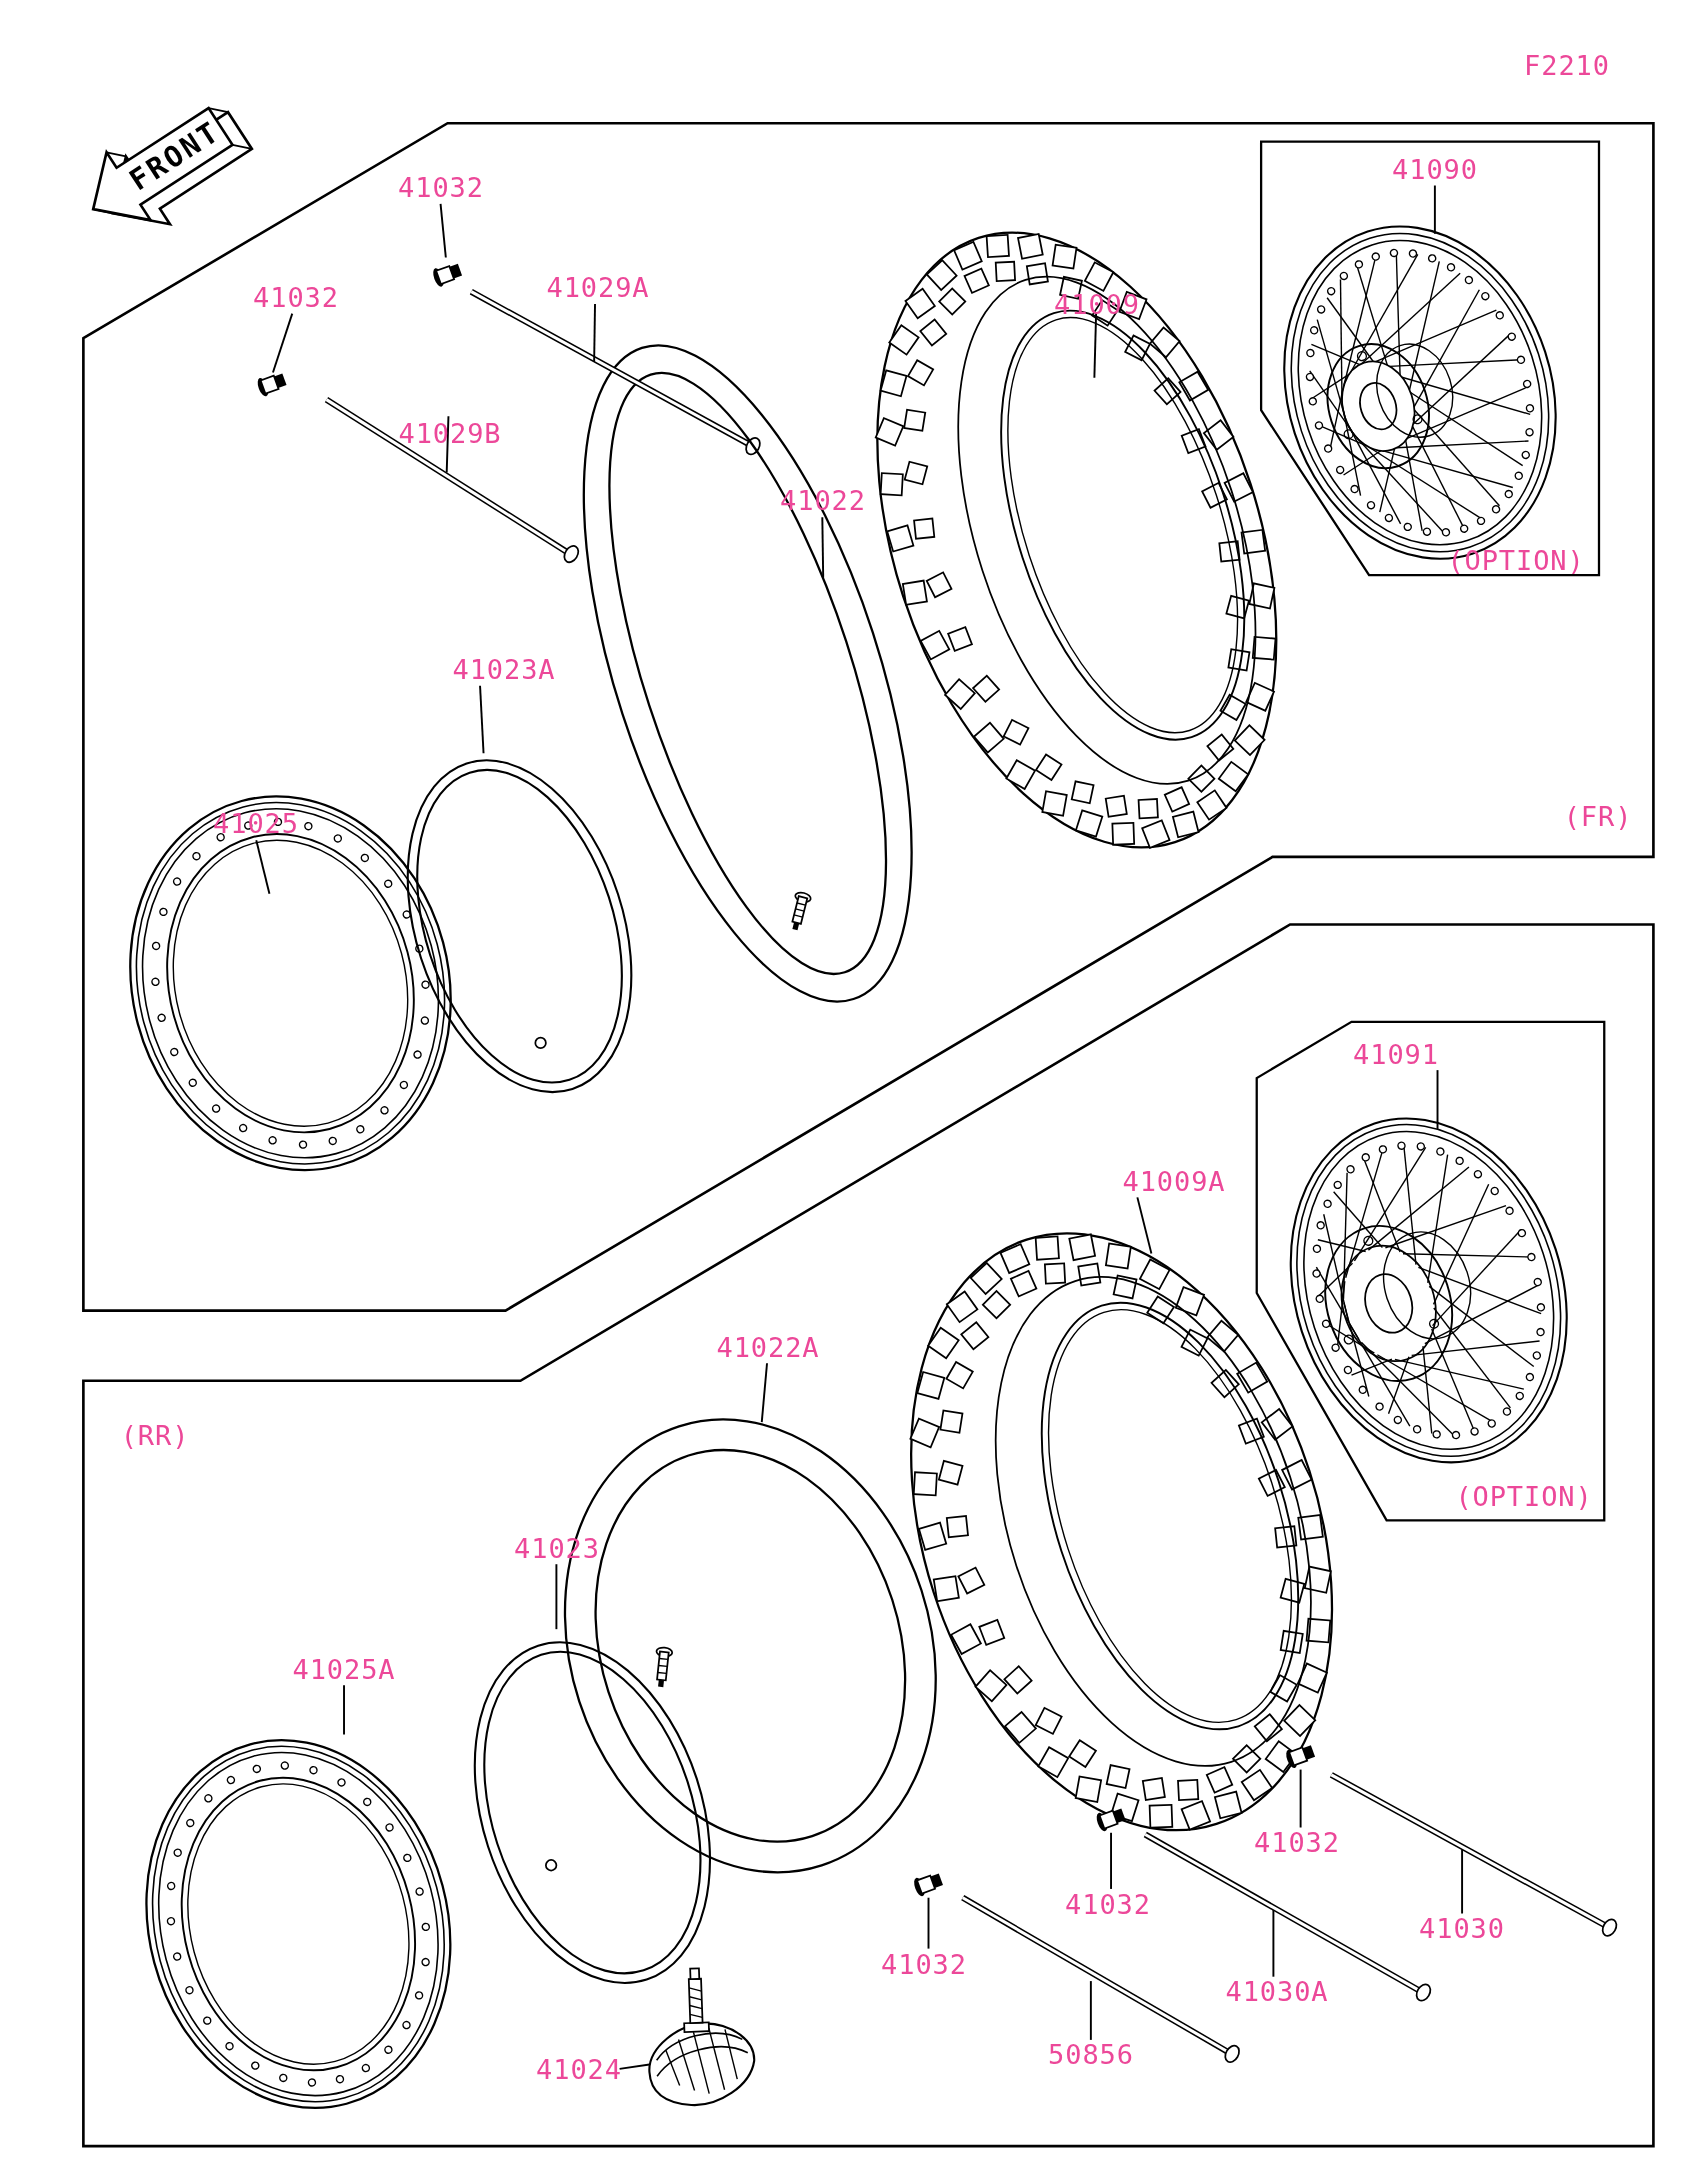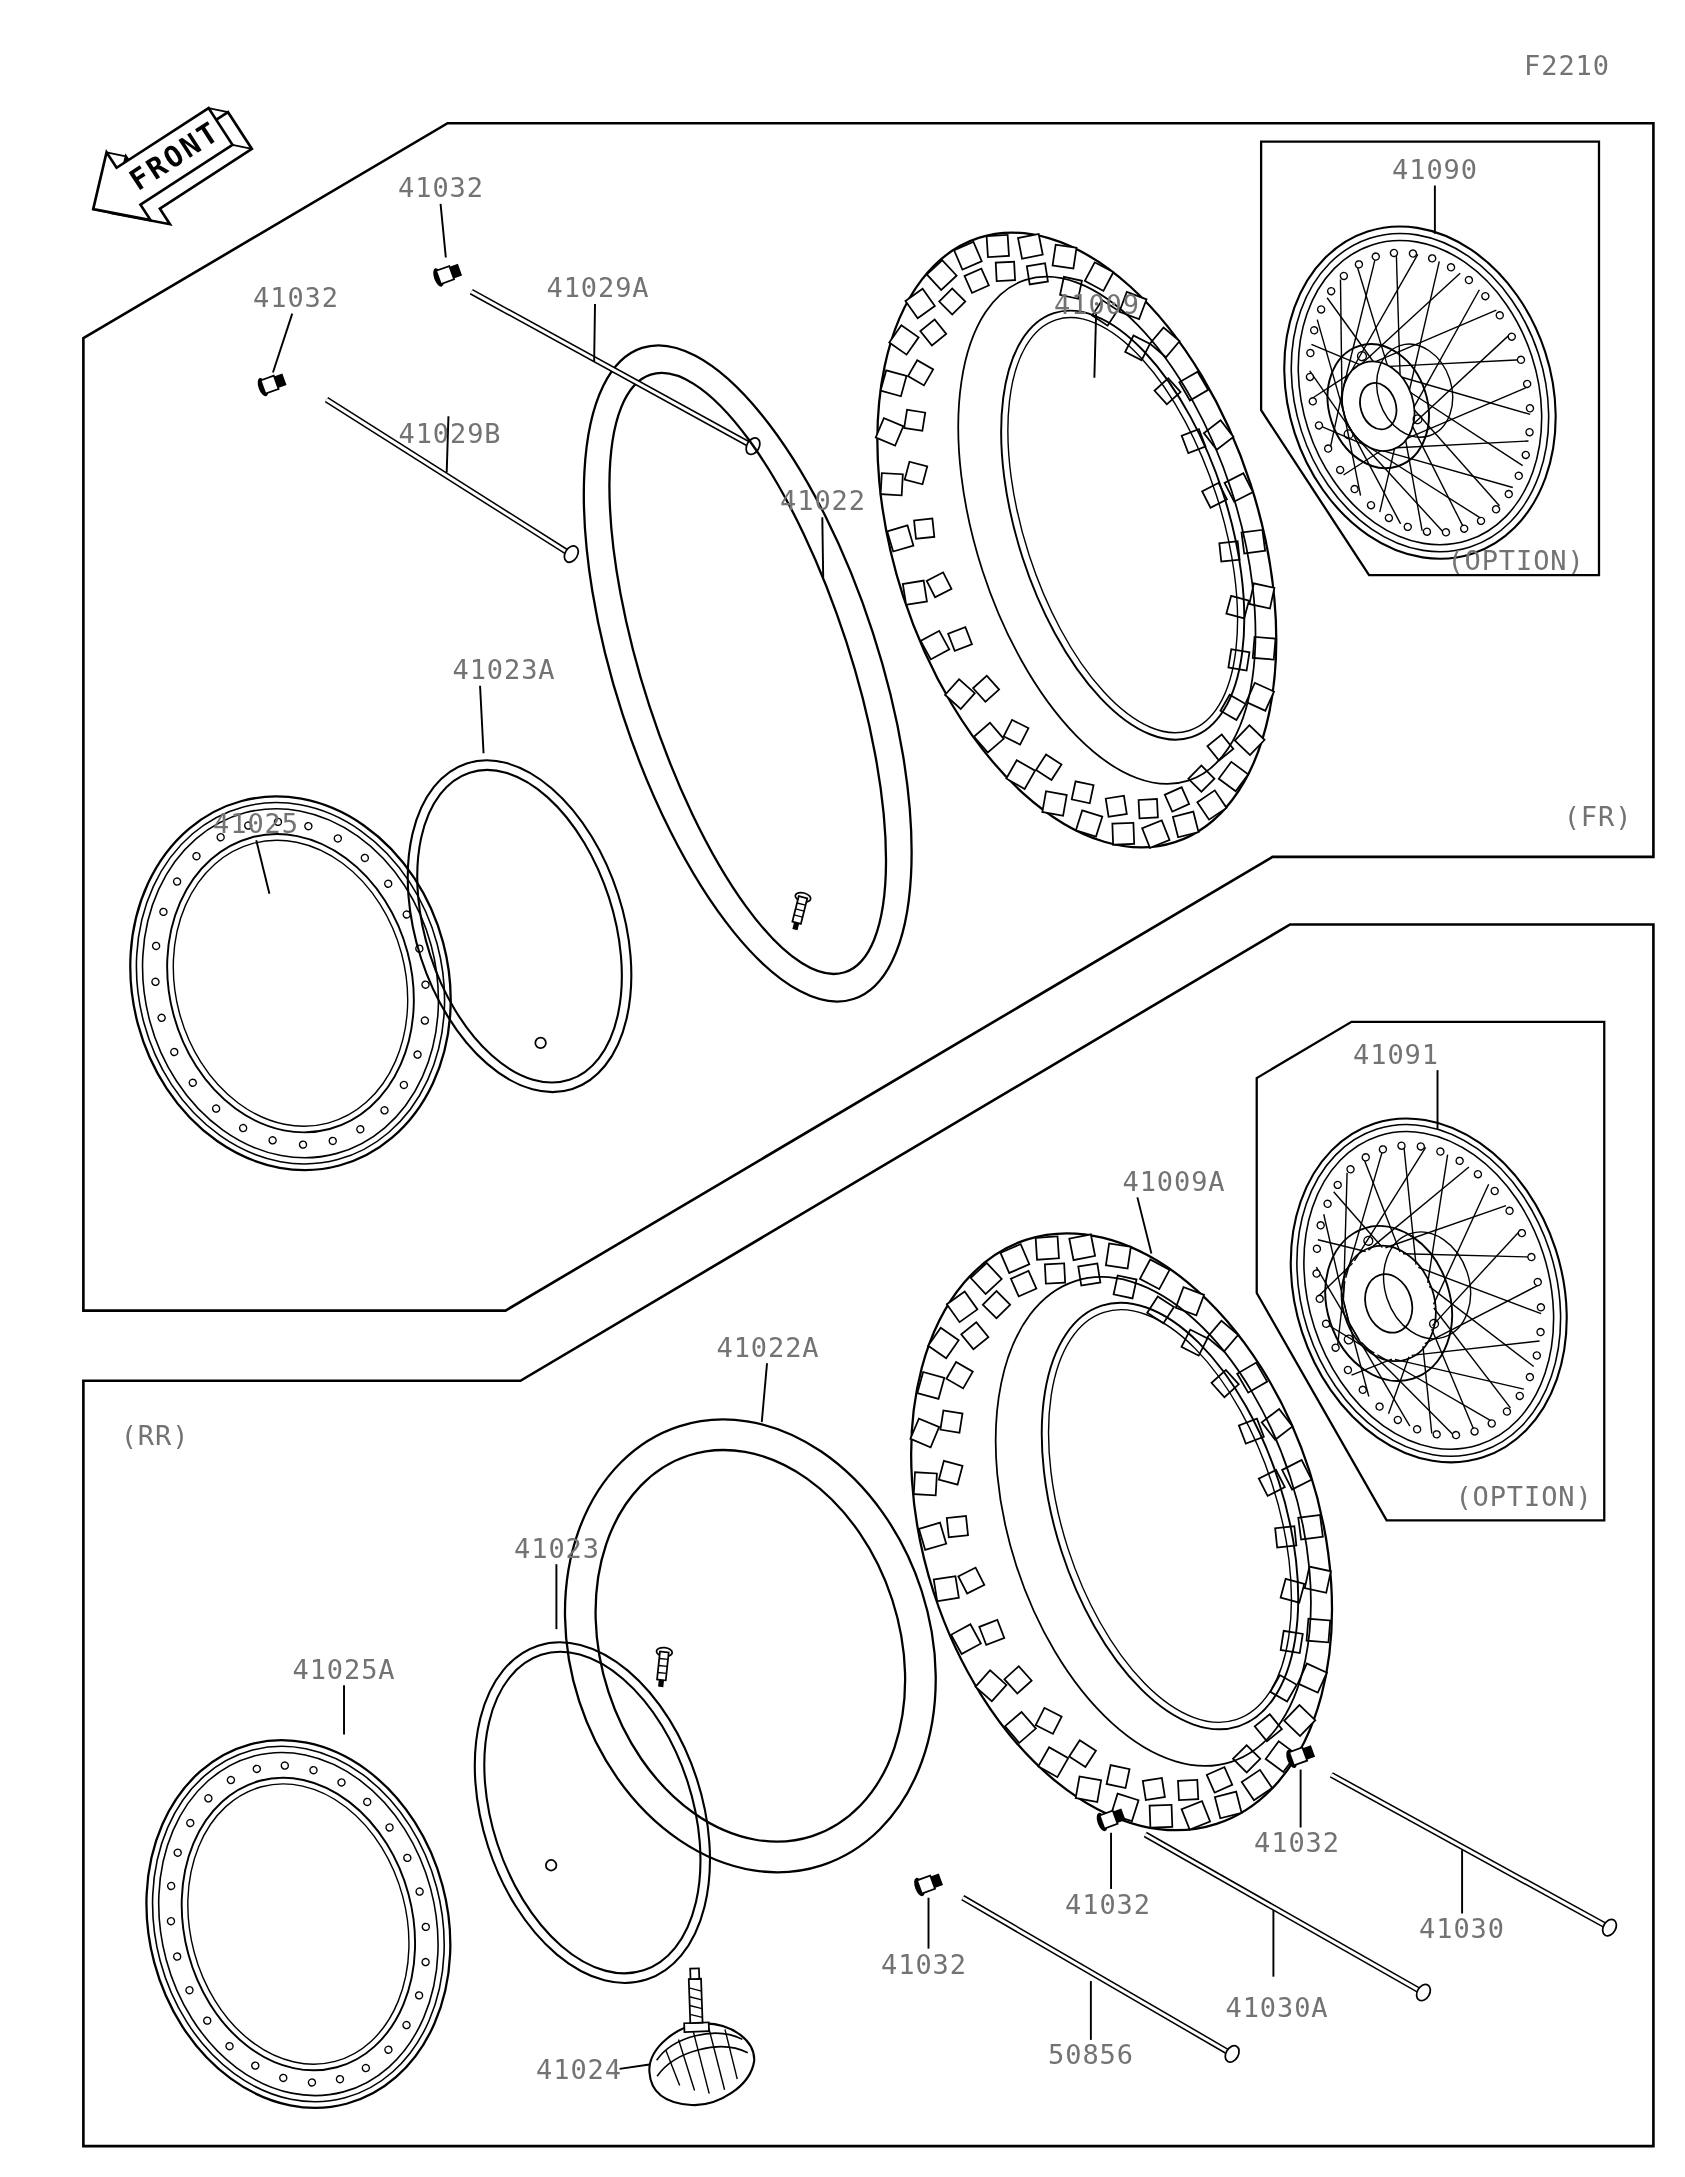--- a/index.html
+++ b/index.html
@@ -10,21 +10,21 @@
     font-family:"DejaVu Sans Mono", monospace;
     overflow:hidden;
   }
   #art{position:absolute;left:0;top:0;}
   .callout{
     position:absolute;
     transform:translate(-50%,-50%);
     font-family:"DejaVu Sans Mono", monospace;
     font-size:27px;
     letter-spacing:0.9px;
-    color:#737373;
+    color:#ec4899;
     white-space:nowrap;
     line-height:1;
   }
   .outline{fill:none;stroke:#000;stroke-width:3;}
   .boxline{fill:none;stroke:#000;stroke-width:2.6;}
   .part{stroke:#000;fill:none;}
 </style>
 </head>
 <body>
 
@@ -588,21 +588,21 @@
     <div class="callout" style="left: 1435px; top: 169px;">41090</div>
     <div class="callout" style="left: 1131px; top: 1181px; margin-left: 43px;">41009A</div>
     <div class="callout" style="left: 768px; top: 1347px;">41022A</div>
     <div class="callout" style="left: 557px; top: 1548px;">41023</div>
     <div class="callout" style="left: 344px; top: 1669px;">41025A</div>
     <div class="callout" style="left: 1396px; top: 1054px;">41091</div>
     <div class="callout" style="left: 579px; top: 2069px; text-align: right;">41024</div>
     <div class="callout" style="left: 924px; top: 1964px;">41032</div>
     <div class="callout" style="left: 1091px; top: 2054px;">50856</div>
     <div class="callout" style="left: 1108px; top: 1904px;">41032</div>
-    <div class="callout" style="left: 1277px; top: 1991px; margin-top: 16px;">41030A</div>
+    <div class="callout" style="left: 1277px; top: 1991px;">41030A</div>
     <div class="callout" style="left: 1297px; top: 1842px;">41032</div>
     <div class="callout" style="left: 1462px; top: 1928px;">41030</div>
     <div class="callout" style="left: 1567px; top: 65px;">F2210</div>
     <div class="callout" style="left: 1598px; top: 816px;">(FR)</div>
     <div class="callout" style="left: 155px; top: 1435px;">(RR)</div>
     <div class="callout" style="left: 1516px; top: 560px;">(OPTION)</div>
     <div class="callout" style="left: 1524px; top: 1496px;">(OPTION)</div>
   </div>
 
 

